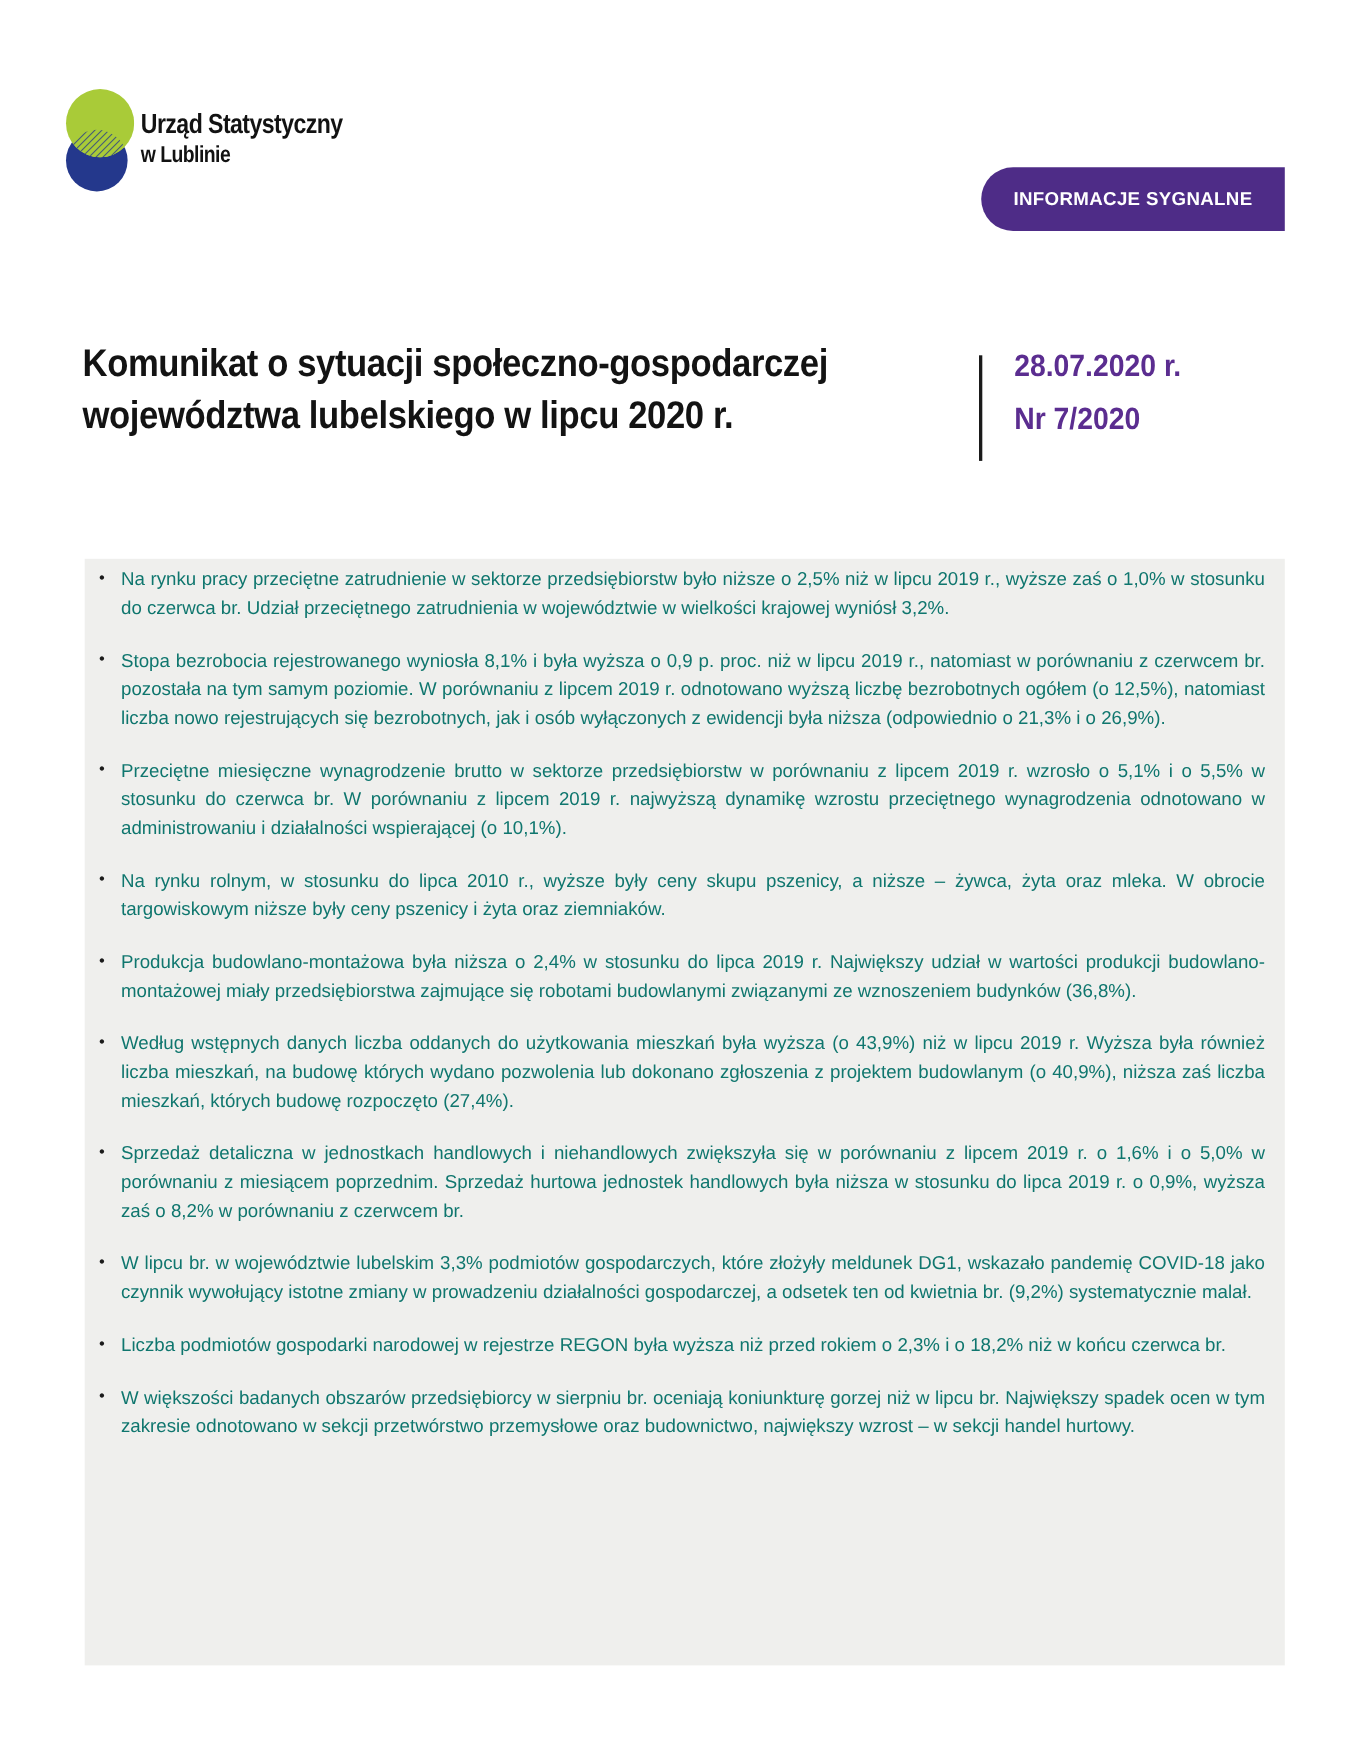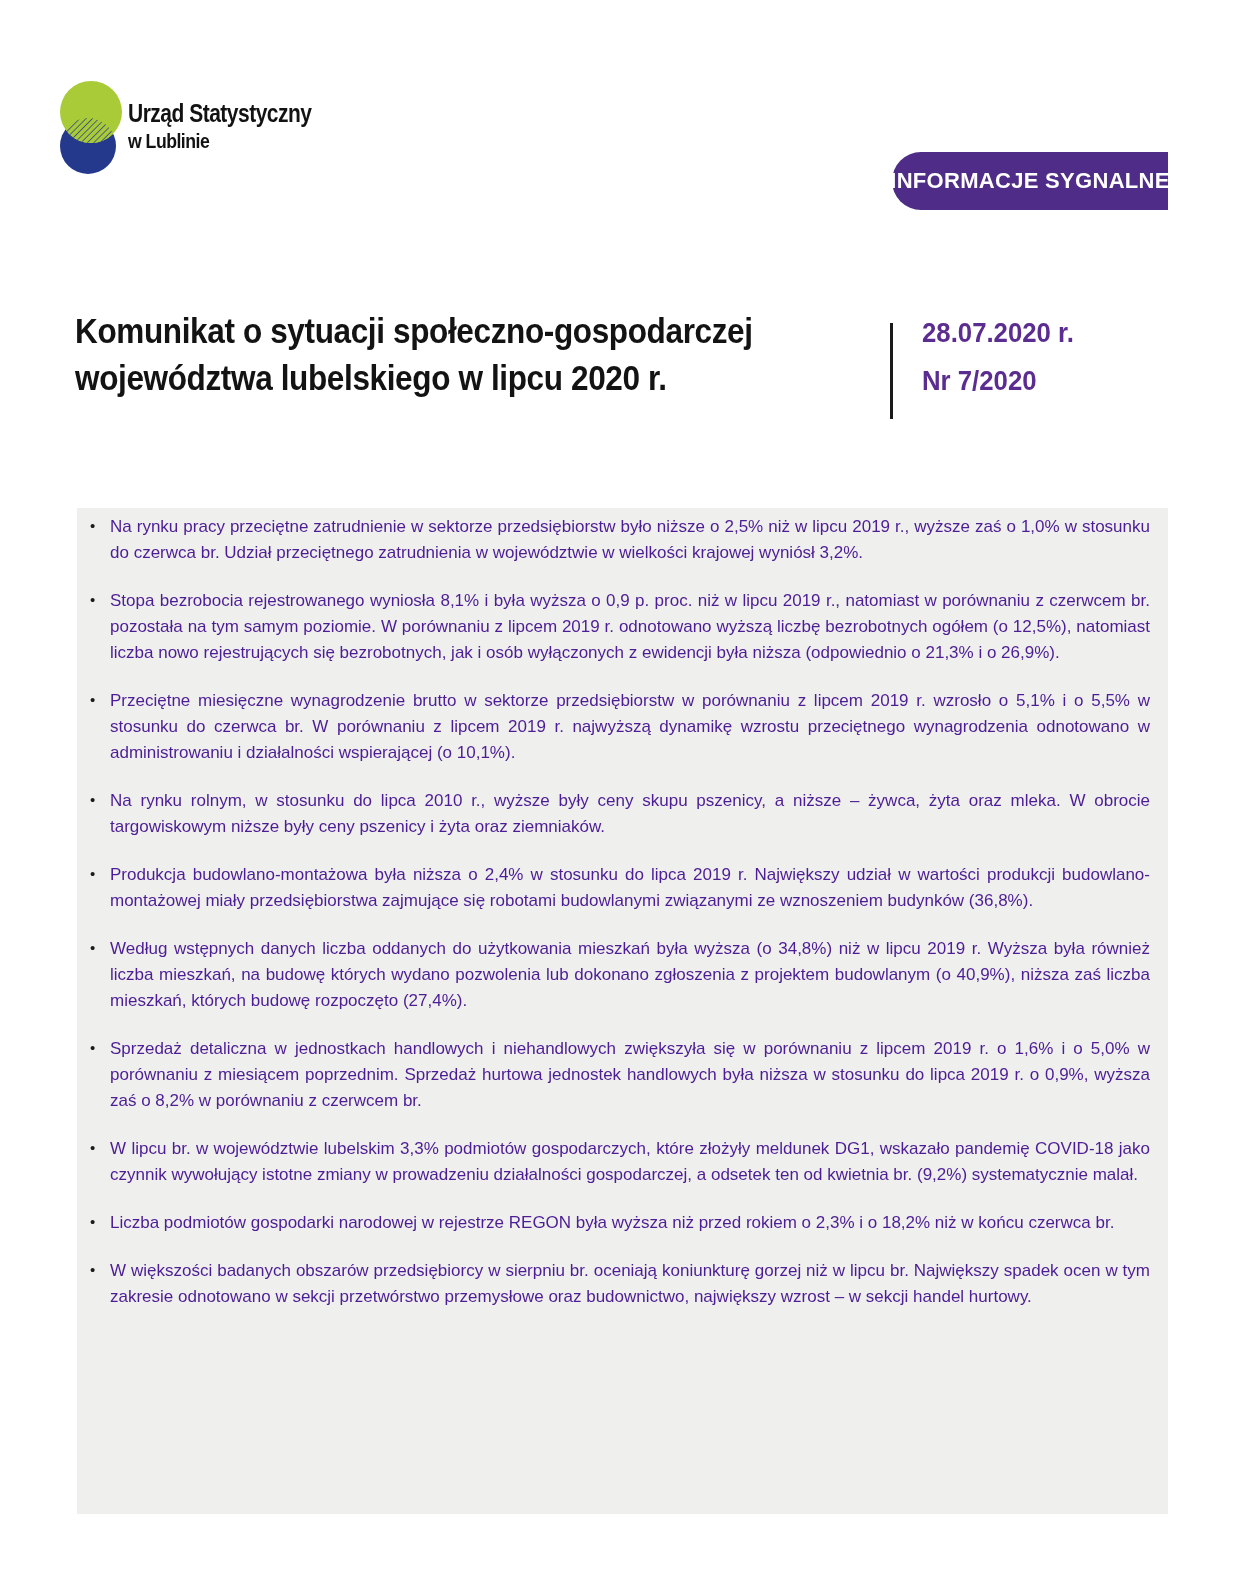--- a/index.html
+++ b/index.html
@@ -24,21 +24,21 @@
 
   
   .badge {
     position: absolute; left: 892px; top: 152px;
     width: 276px; height: 58px;
     background: #4e2c87;
     border-radius: 29px 0 0 29px;
     display: flex; align-items: center; justify-content: center;
   }
   .badge span {
-    color: #ffffff; font-size: 22px; font-weight: bold; letter-spacing: 0.3px;
+    color: #ffffff; font-size: 17px; font-weight: bold; letter-spacing: 0.3px;
     white-space: nowrap;
   }
 
   
   .title {
     position: absolute; left: 75px; top: 307px; width: 900px;
     margin: 0;
     font-size: 35px; font-weight: bold; line-height: 47px;
     letter-spacing: -0.4px; color: #131313;
     transform: scaleX(0.90); transform-origin: 0 0;
@@ -65,21 +65,21 @@
     box-sizing: border-box;
     padding: 6px 0 2px 0;
   }
   .highlights ul { list-style: none; margin: 0; padding: 0; }
   .highlights li {
     position: relative;
     margin: 0 18px 22px 0;
     padding-left: 33px;
     font-size: 17px; line-height: 26px;
     text-align: justify;
-    color: #4c1d95;
+    color: #0f766e;
   }
   .highlights li:last-child { margin-bottom: 18px; }
   .highlights li::before {
     content: "\2022";
     position: absolute; left: 13px; top: -1px;
     font-size: 15px; color: #1b1b1b;
   }
 </style>
 </head>
 <body>
@@ -121,21 +121,21 @@
     <div class="issue">Nr 7/2020</div>
   </div>
 
   <section class="highlights">
     <ul>
         <li>Na rynku pracy przeciętne zatrudnienie w sektorze przedsiębiorstw było niższe o 2,5% niż w lipcu 2019 r., wyższe zaś o 1,0% w stosunku do czerwca br. Udział przeciętnego zatrudnienia w województwie w wielkości krajowej wyniósł 3,2%.</li>
         <li>Stopa bezrobocia rejestrowanego wyniosła 8,1% i była wyższa o 0,9 p. proc. niż w lipcu 2019 r., natomiast w porównaniu z czerwcem br. pozostała na tym samym poziomie. W porównaniu z lipcem 2019 r. odnotowano wyższą liczbę bezrobotnych ogółem (o 12,5%), natomiast liczba nowo rejestrujących się bezrobotnych, jak i osób wyłączonych z ewidencji była niższa (odpowiednio o 21,3% i o 26,9%).</li>
         <li>Przeciętne miesięczne wynagrodzenie brutto w sektorze przedsiębiorstw w porównaniu z lipcem 2019 r. wzrosło o 5,1% i o 5,5% w stosunku do czerwca br. W porównaniu z lipcem 2019 r. najwyższą dynamikę wzrostu przeciętnego wynagrodzenia odnotowano w administrowaniu i działalności wspierającej (o 10,1%).</li>
         <li>Na rynku rolnym, w stosunku do lipca 2010 r., wyższe były ceny skupu pszenicy, a niższe – żywca, żyta oraz mleka. W obrocie targowiskowym niższe były ceny pszenicy i żyta oraz ziemniaków.</li>
         <li>Produkcja budowlano-montażowa była niższa o 2,4% w stosunku do lipca 2019 r. Największy udział w wartości produkcji budowlano-montażowej miały przedsiębiorstwa zajmujące się robotami budowlanymi związanymi ze wznoszeniem budynków (36,8%).</li>
-        <li>Według wstępnych danych liczba oddanych do użytkowania mieszkań była wyższa (o 34,8%) niż w lipcu 2019 r. Wyższa była również liczba mieszkań, na budowę których wydano pozwolenia lub dokonano zgłoszenia z projektem budowlanym (o 40,9%), niższa zaś liczba mieszkań, których budowę rozpoczęto (27,4%).</li>
+        <li>Według wstępnych danych liczba oddanych do użytkowania mieszkań była wyższa (o 43,9%) niż w lipcu 2019 r. Wyższa była również liczba mieszkań, na budowę których wydano pozwolenia lub dokonano zgłoszenia z projektem budowlanym (o 40,9%), niższa zaś liczba mieszkań, których budowę rozpoczęto (27,4%).</li>
         <li>Sprzedaż detaliczna w jednostkach handlowych i niehandlowych zwiększyła się w porównaniu z lipcem 2019 r. o 1,6% i o 5,0% w porównaniu z miesiącem poprzednim. Sprzedaż hurtowa jednostek handlowych była niższa w stosunku do lipca 2019 r. o 0,9%, wyższa zaś o 8,2% w porównaniu z czerwcem br.</li>
         <li>W lipcu br. w województwie lubelskim 3,3% podmiotów gospodarczych, które złożyły meldunek DG1, wskazało pandemię COVID-18 jako czynnik wywołujący istotne zmiany w prowadzeniu działalności gospodarczej, a odsetek ten od kwietnia br. (9,2%) systematycznie malał.</li>
         <li>Liczba podmiotów gospodarki narodowej w rejestrze REGON była wyższa niż przed rokiem o 2,3% i o 18,2% niż w końcu czerwca br.</li>
         <li>W większości badanych obszarów przedsiębiorcy w sierpniu br. oceniają koniunkturę gorzej niż w lipcu br. Największy spadek ocen w tym zakresie odnotowano w sekcji przetwórstwo przemysłowe oraz budownictwo, największy wzrost – w sekcji handel hurtowy.</li>
       </ul>
   </section>
 
 </div>
 
 </body></html>

